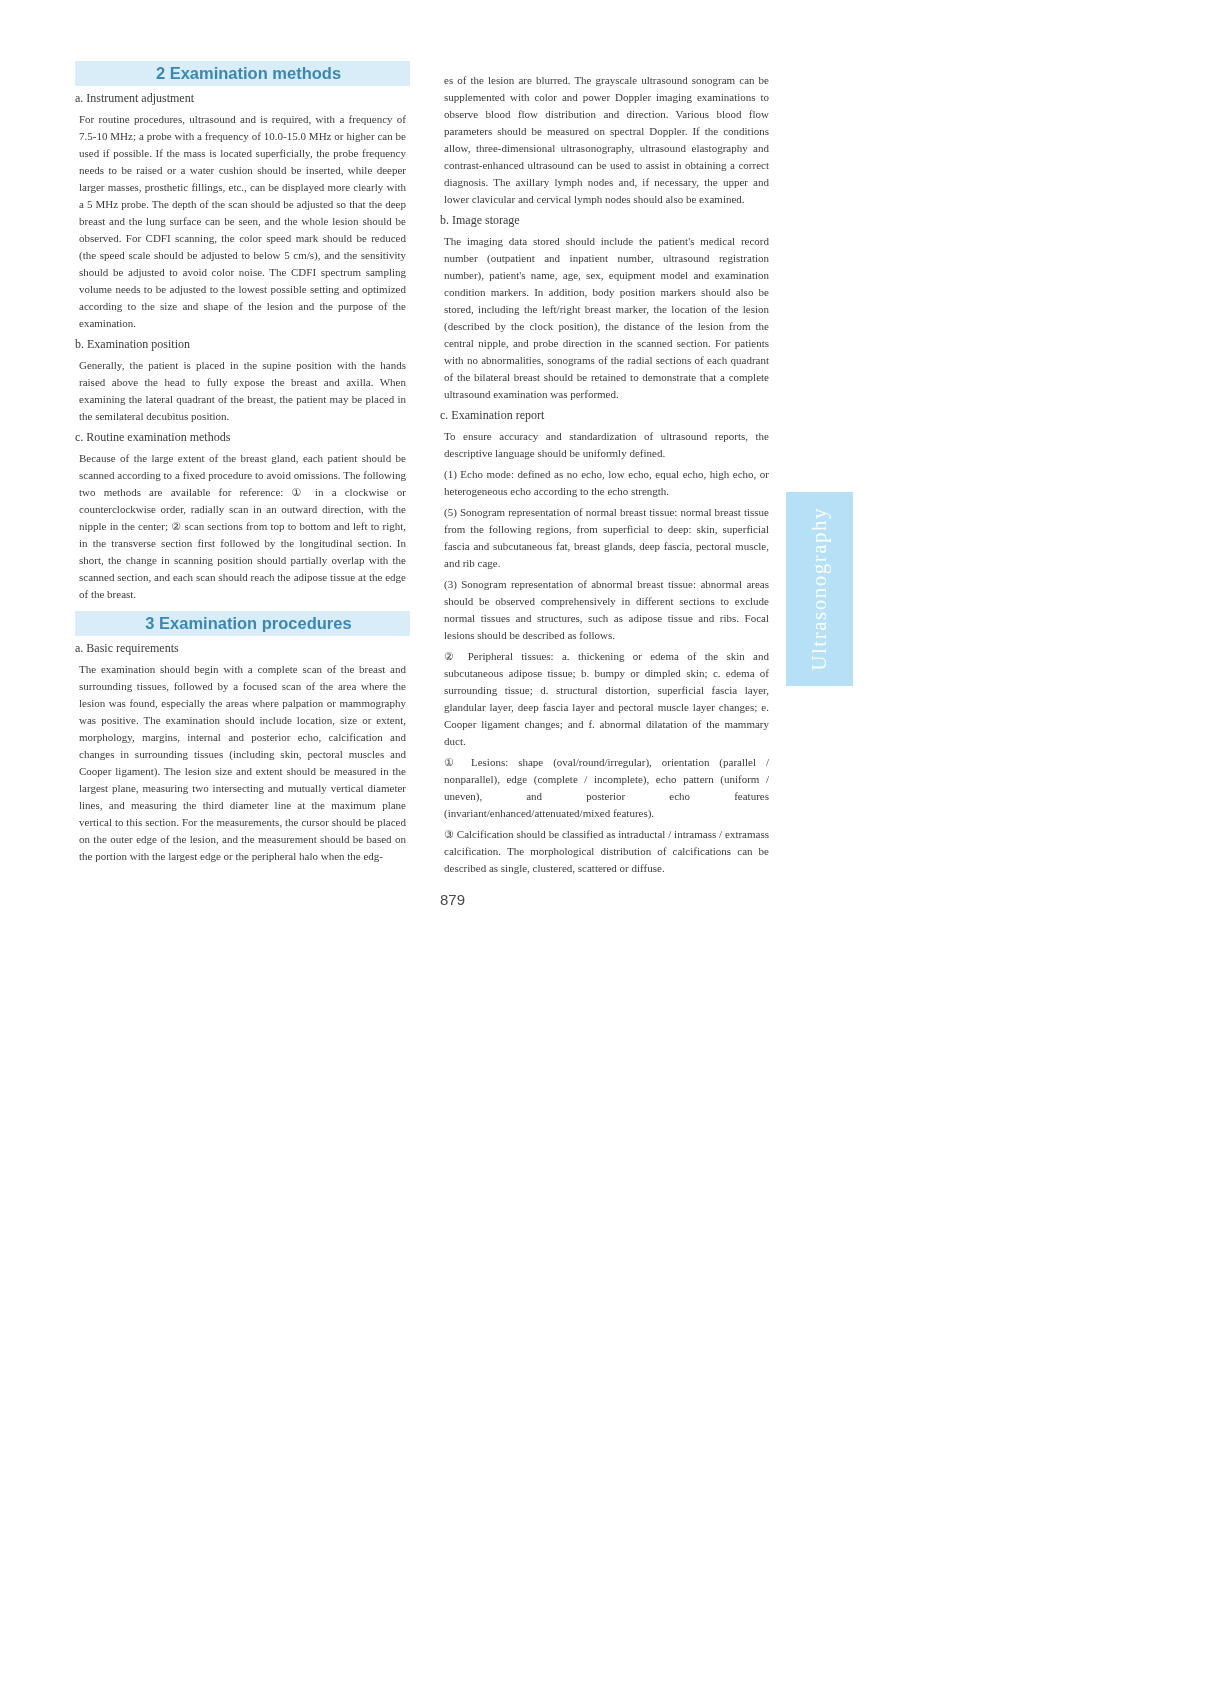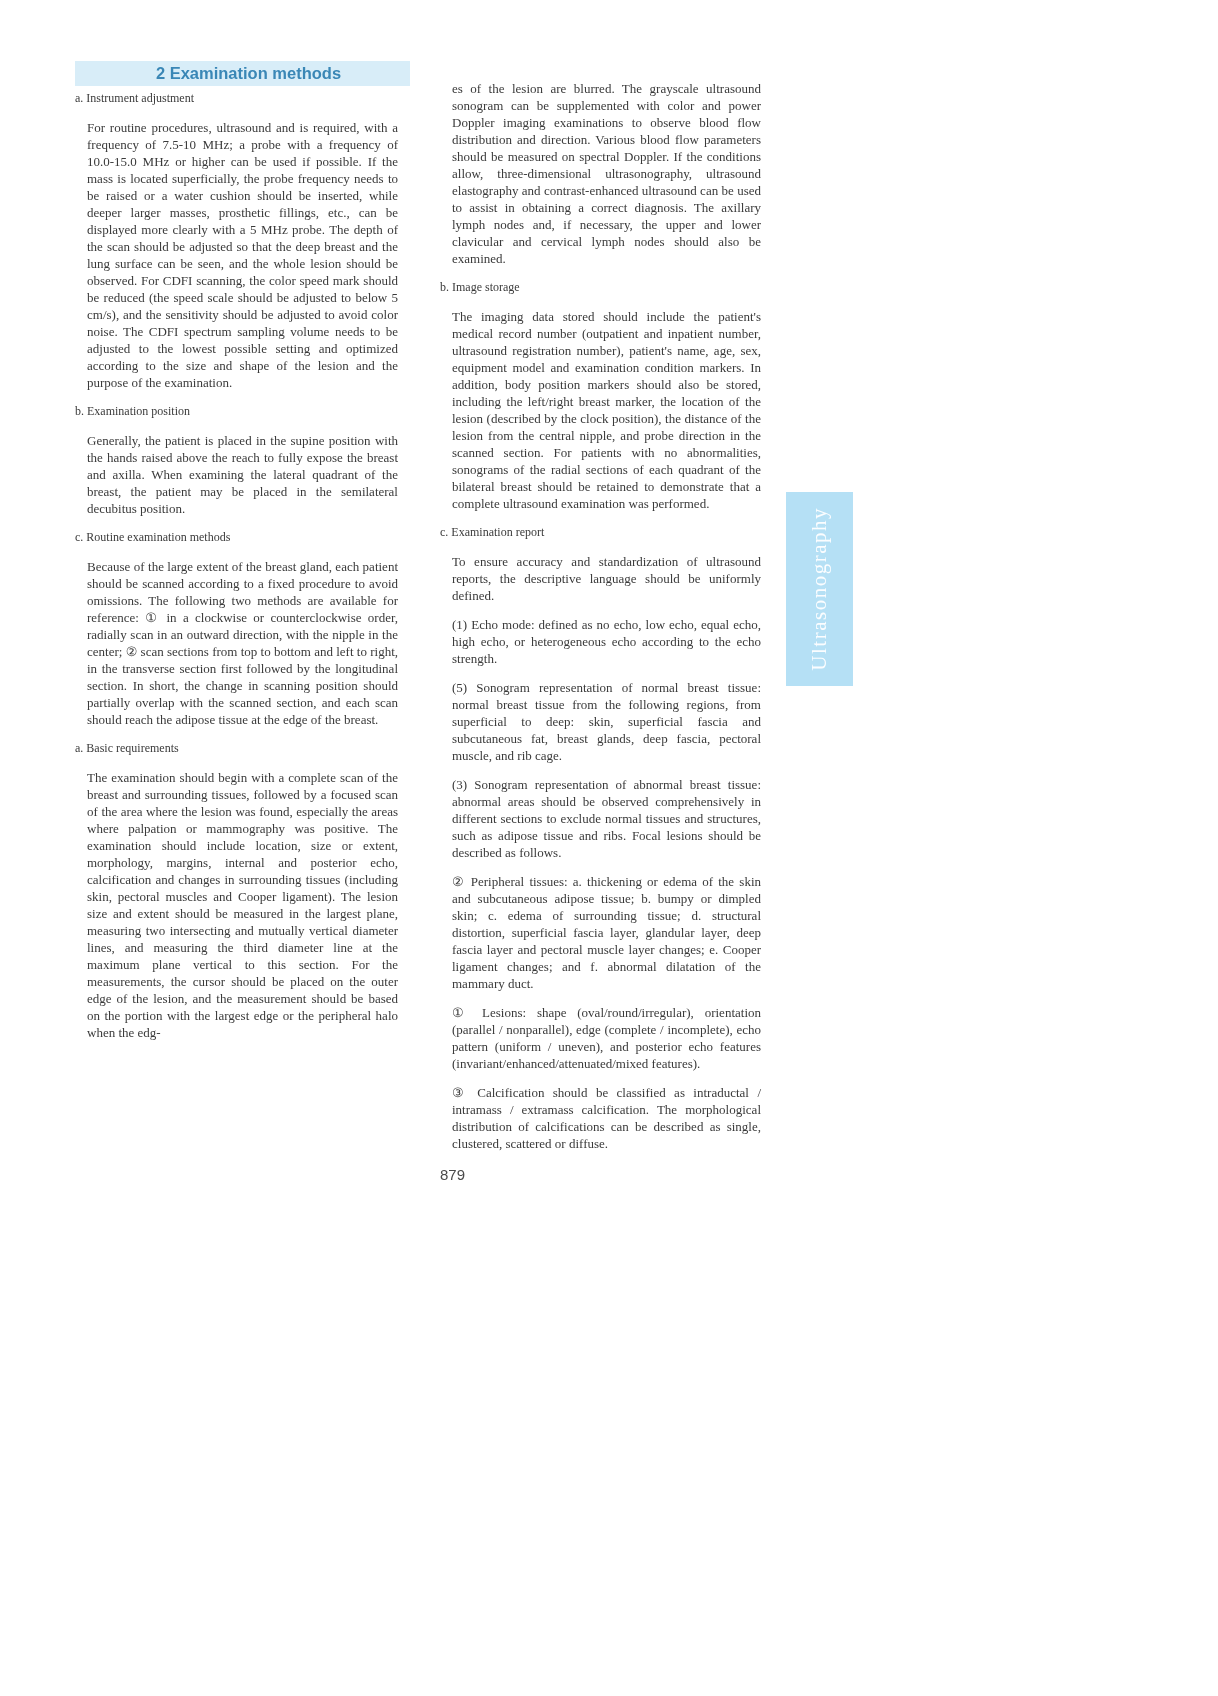--- a/index.html
+++ b/index.html
@@ -28,24 +28,24 @@
     margin-bottom: 4px;
   }
   .band.second { margin-top: 8px; }
 
   .sub {
     font-size: 12px;
     line-height: 17px;
     margin: 0;
   }
   .para {
-    font-size: 13px;
+    font-size: 11px;
     line-height: 17px;
     text-align: justify;
-    margin: 12px;
+    margin: 4px;
   }
   .page-number {
     margin-top: 14px;
     text-align: left;
     font-size: 15px;
     color: #4a4a4a;
     padding-right: 2px;
     font-family: "Liberation Sans", sans-serif;
   }
 
@@ -75,23 +75,26 @@
 
 <div class="page">
 
   <div class="col col-left">
     <div class="band">
       <span>2 Examination methods</span>
     </div>
     <p class="sub">a. Instrument adjustment</p>
     <p class="para">For routine procedures, ultrasound and is required, with a frequency of 7.5-10 MHz; a probe with a frequency of 10.0-15.0 MHz or higher can be used if possible. If the mass is located superficially, the probe frequency needs to be raised or a water cushion should be inserted, while deeper larger masses, prosthetic fillings, etc., can be displayed more clearly with a 5 MHz probe. The depth of the scan should be adjusted so that the deep breast and the lung surface can be seen, and the whole lesion should be observed. For CDFI scanning, the color speed mark should be reduced (the speed scale should be adjusted to below 5 cm/s), and the sensitivity should be adjusted to avoid color noise. The CDFI spectrum sampling volume needs to be adjusted to the lowest possible setting and optimized according to the size and shape of the lesion and the purpose of the examination.</p>
     <p class="sub">b. Examination position</p>
-    <p class="para">Generally, the patient is placed in the supine position with the hands raised above the reach to fully expose the breast and axilla. When examining the lateral quadrant of the breast, the patient may be placed in the semilateral decubitus position.</p>
+    <p class="para">Generally, the patient is placed in the supine position with the hands raised above the head to fully expose the breast and axilla. When examining the lateral quadrant of the breast, the patient may be placed in the semilateral decubitus position.</p>
     <p class="sub">c. Routine examination methods</p>
     <p class="para">Because of the large extent of the breast gland, each patient should be scanned according to a fixed procedure to avoid omissions. The following two methods are available for reference: ① in a clockwise or counterclockwise order, radially scan in an outward direction, with the nipple in the center; ② scan sections from top to bottom and left to right, in the transverse section first followed by the longitudinal section. In short, the change in scanning position should partially overlap with the scanned section, and each scan should reach the adipose tissue at the edge of the breast.</p>
+    <div class="band second">
+      <span>3 Examination procedures</span>
+    </div>
     <p class="sub">a. Basic requirements</p>
     <p class="para">The examination should begin with a complete scan of the breast and surrounding tissues, followed by a focused scan of the area where the lesion was found, especially the areas where palpation or mammography was positive. The examination should include location, size or extent, morphology, margins, internal and posterior echo, calcification and changes in surrounding tissues (including skin, pectoral muscles and Cooper ligament). The lesion size and extent should be measured in the largest plane, measuring two intersecting and mutually vertical diameter lines, and measuring the third diameter line at the maximum plane vertical to this section. For the measurements, the cursor should be placed on the outer edge of the lesion, and the measurement should be based on the portion with the largest edge or the peripheral halo when the edg-</p>
   </div>
 
   <div class="col col-right">
     <p class="para">es of the lesion are blurred. The grayscale ultrasound sonogram can be supplemented with color and power Doppler imaging examinations to observe blood flow distribution and direction. Various blood flow parameters should be measured on spectral Doppler. If the conditions allow, three-dimensional ultrasonography, ultrasound elastography and contrast-enhanced ultrasound can be used to assist in obtaining a correct diagnosis. The axillary lymph nodes and, if necessary, the upper and lower clavicular and cervical lymph nodes should also be examined.</p>
     <p class="sub">b. Image storage</p>
     <p class="para">The imaging data stored should include the patient's medical record number (outpatient and inpatient number, ultrasound registration number), patient's name, age, sex, equipment model and examination condition markers. In addition, body position markers should also be stored, including the left/right breast marker, the location of the lesion (described by the clock position), the distance of the lesion from the central nipple, and probe direction in the scanned section. For patients with no abnormalities, sonograms of the radial sections of each quadrant of the bilateral breast should be retained to demonstrate that a complete ultrasound examination was performed.</p>
     <p class="sub">c. Examination report</p>
     <p class="para">To ensure accuracy and standardization of ultrasound reports, the descriptive language should be uniformly defined.</p>

